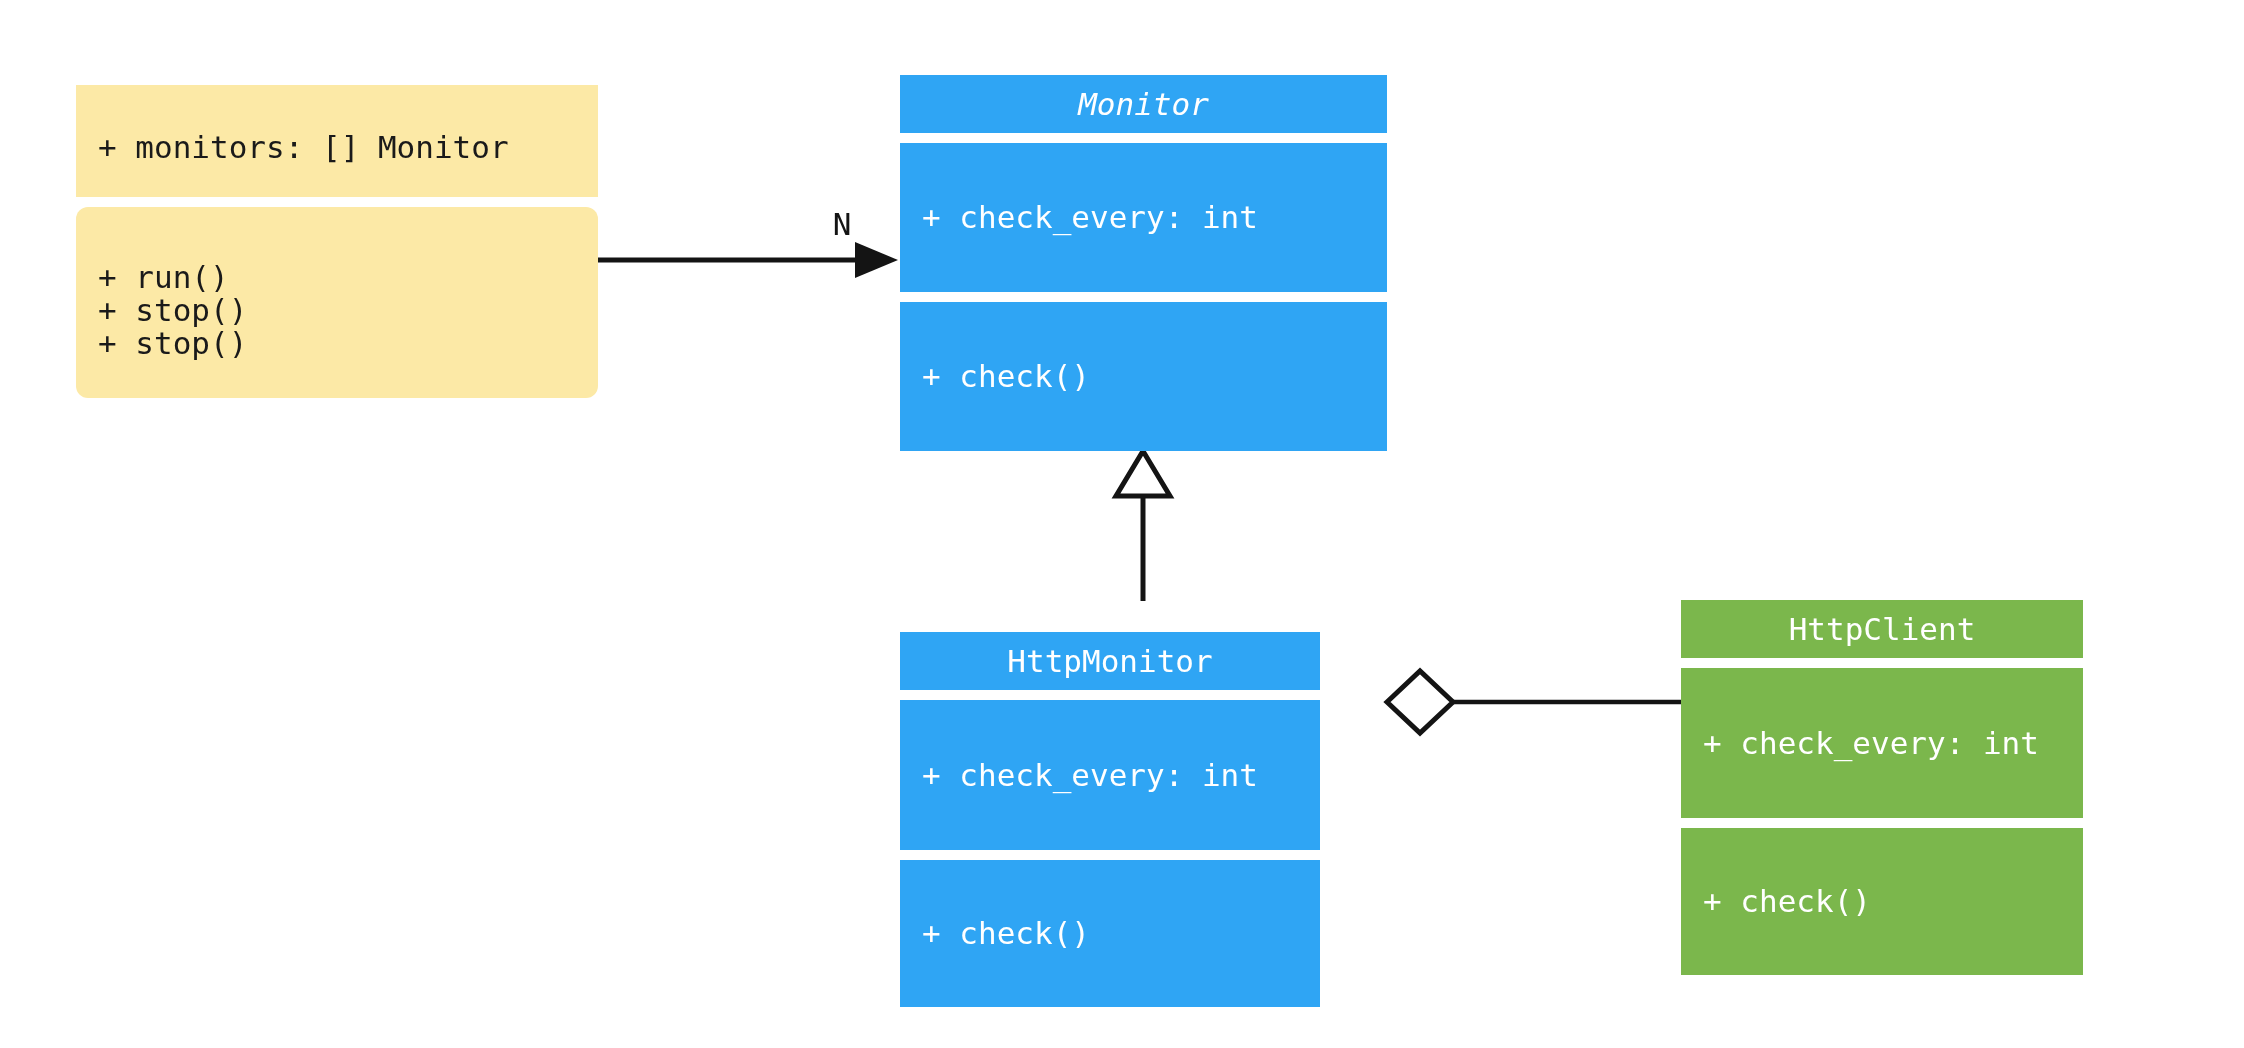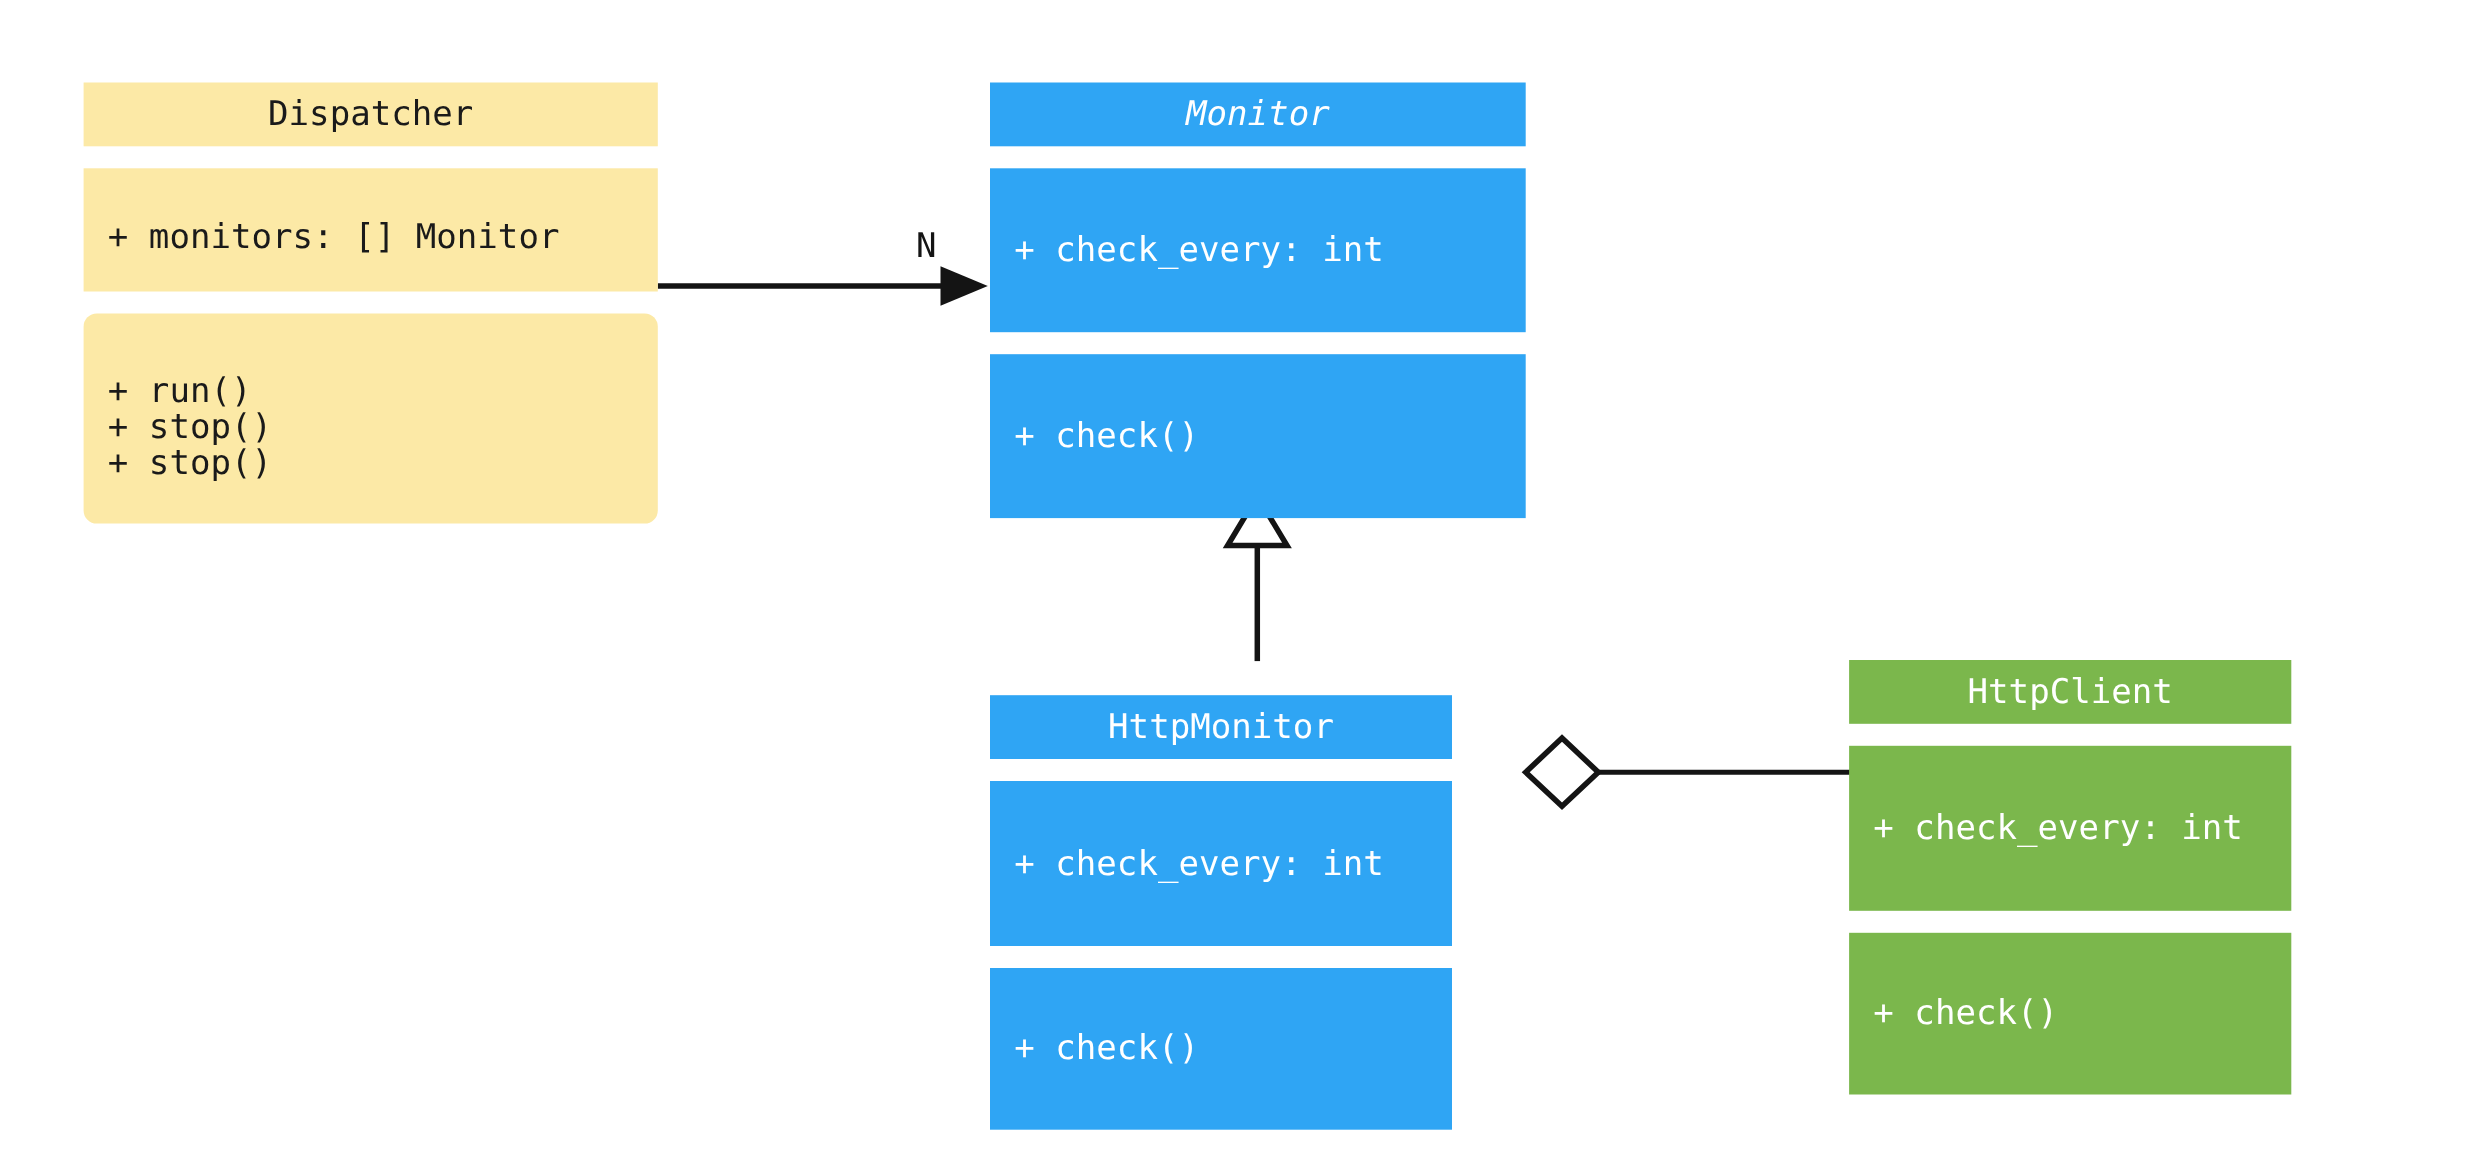--- a/index.html
+++ b/index.html
@@ -16,21 +16,21 @@
     color:var(--txt,#000);
     box-sizing:border-box;
     display:flex;flex-direction:column;justify-content:center;
   }
   .compartment.title{
     align-items:center;justify-content:center;
     font-size:31px;letter-spacing:0px;
   }
   .compartment.title.italic{font-style:italic;text-align:center;}
   .compartment.attrs,.compartment.methods{
-    margin-top:20px;
+    margin-top:10px;
     padding-left:22px;
     font-size:31px;
   }
   .member{line-height:33px;white-space:pre;}
   .rel-layer{position:absolute;left:0;top:0;pointer-events:none;}
   .rel-line{stroke:#141414;fill:none;}
   .hollow{fill:#ffffff;stroke:#141414;}
   .solid-head{fill:#141414;stroke:none;}
   .multiplicity{
     position:absolute;left:810px;top:206px;width:64px;height:36px;
@@ -72,21 +72,20 @@
     </g>
     <g>
       <line class="rel-line" x1="1450" y1="702" x2="1682" y2="702" stroke-width="4.5"></line>
       <polygon class="hollow" points="1387,702 1420,671 1453,702 1420,733" stroke-width="5"></polygon>
     </g>
   </svg>
 
   <div class="multiplicity">N</div>
 
   <div class="class-box" id="box-dispatcher" style="--fill: #FCE9A6; --txt: #1A1A1A;">
-    <div class="compartment title">Dispatcher</div>
     <div class="compartment attrs">
       <div class="member">+ monitors: [] Monitor</div>
     </div>
     <div class="compartment methods">
       <div class="member">+ run()</div>
       <div class="member">+ stop()</div>
       <div class="member">+ stop()</div>
     </div>
   </div>
 

